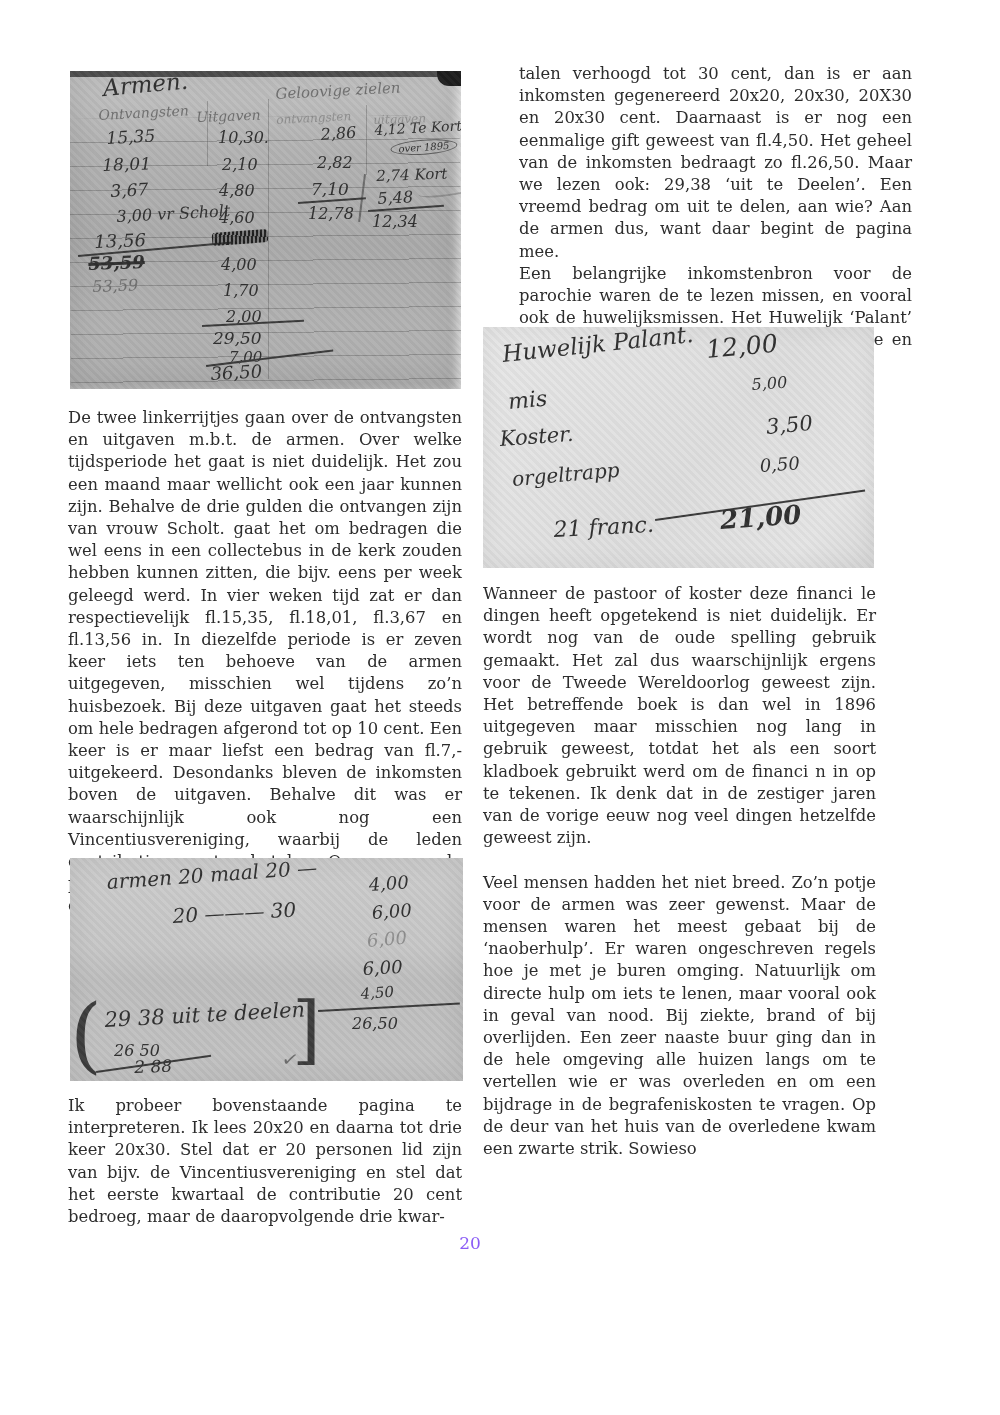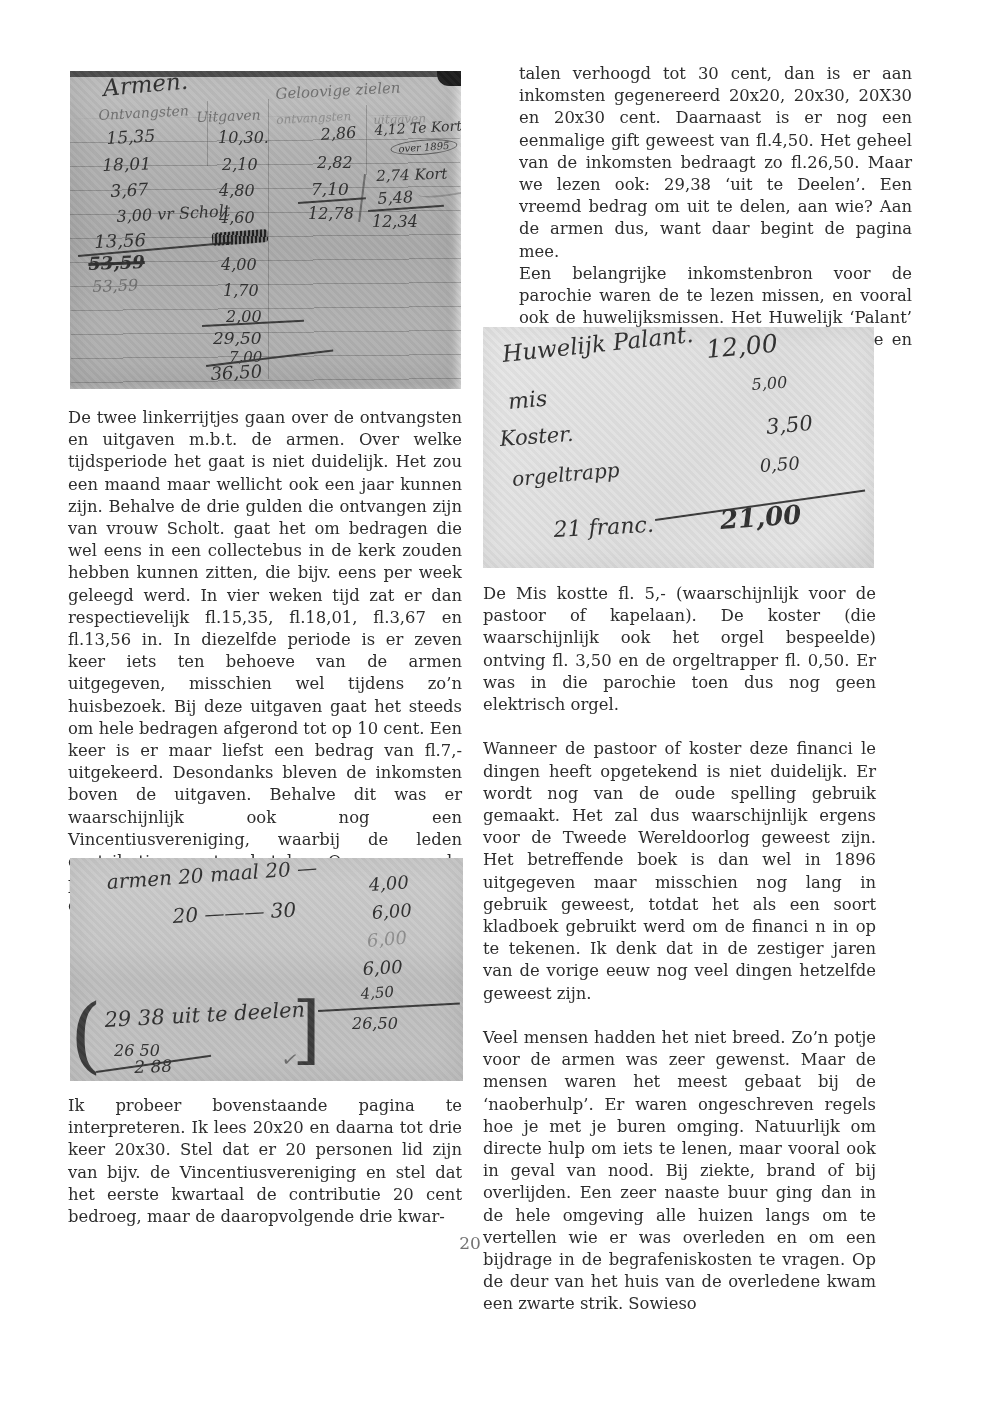--- a/index.html
+++ b/index.html
@@ -6,21 +6,21 @@
   body{width:1000px;height:1415px;background:#ffffff;font-family:"DejaVu Serif",serif;}
   .page{position:relative;width:1000px;height:1415px;background:#ffffff;overflow:hidden;}
 
   
   .textblock{position:absolute;color:#2d2d2d;font-size:16.4px;line-height:22.2px;
              text-align:justify;}
   .textblock p{margin:0;}
   .textblock.spaced p + p{margin-top:22.2px;}
   .textblock.tight p + p{margin-top:0;}
   .pagenum{position:absolute;left:440px;top:1233px;width:60px;text-align:center;
-           color:#737373;font-size:17px;}
+           color:#8b5cf6;font-size:17px;}
 
   
   .photo{position:absolute;overflow:hidden;box-shadow:0 0 0 1px rgba(0,0,0,.05);}
   .photo1{left:70px;top:71px;width:391px;height:318px;
           background:linear-gradient(180deg,#c3c3c3 0%,#b3b3b3 25%,#aaaaaa 55%,#b2b2b2 80%,#adadad 100%);
           box-shadow:inset -7px 0 10px -3px rgba(255,255,255,.6),inset 0 0 35px rgba(0,0,0,.10);}
   .photo1 .rules{position:absolute;left:0;top:46px;right:0;bottom:0;
           background:repeating-linear-gradient(to bottom,transparent 0 23px,rgba(60,60,60,.30) 23px 24px);
           transform:rotate(-.6deg);}
   .photo1 .topband{position:absolute;left:0;top:0;width:100%;height:6px;background:#4c4c4c;}
@@ -158,20 +158,19 @@
 
     <span class="hw" style="left:28px;top:140px;font-size:20px;transform:rotate(-5deg);">orgeltrapp</span>
     <span class="hw" style="left:276px;top:128px;font-size:18px;transform:rotate(-4deg);">0,50</span>
 
     <div class="inkline" style="left:172px;top:192px;width:212px;transform:rotate(-8deg);"></div>
     <span class="hw" style="left:70px;top:190px;font-size:22px;transform:rotate(-3deg);">21 franc.</span>
     <span class="hw" style="left:236px;top:178px;font-size:26px;font-weight:bold;transform:rotate(-4deg);">21,00</span>
   </div>
 
   <div class="textblock spaced" style="left:483px;top:583px;width:393px;">
-      <p>De Mis kostte fl. 5,- (waarschijnlijk voor de pastoor of kapelaan). De koster (die waarschijnlijk ook het orgel bespeelde) ontving fl. 3,50 en de orgeltrapper fl. 0,50. Er was in die parochie toen dus nog geen elektrisch orgel.</p>
       <p>Wanneer de pastoor of koster deze financi le dingen heeft opgetekend is niet duidelijk. Er wordt nog van de oude spelling gebruik gemaakt. Het zal dus waarschijnlijk ergens voor de Tweede Wereldoorlog geweest zijn. Het betreffende boek is dan wel in 1896 uitgegeven maar misschien nog lang in gebruik geweest, totdat het als een soort kladboek gebruikt werd om de financi n in op te tekenen. Ik denk dat in de zestiger jaren van de vorige eeuw nog veel dingen hetzelfde geweest zijn.</p>
       <p>Veel mensen hadden het niet breed. Zo’n potje voor de armen was zeer gewenst. Maar de mensen waren het meest gebaat bij de ‘naoberhulp’. Er waren ongeschreven regels hoe je met je buren omging. Natuurlijk om directe hulp om iets te lenen, maar vooral ook in geval van nood. Bij ziekte, brand of bij overlijden. Een zeer naaste buur ging dan in de hele omgeving alle huizen langs om te vertellen wie er was overleden en om een bijdrage in de begrafeniskosten te vragen. Op de deur van het huis van de overledene kwam een zwarte strik. Sowieso</p>
     </div>
 
   <div class="pagenum">20</div>
 
 </div>
 
 </body></html>

